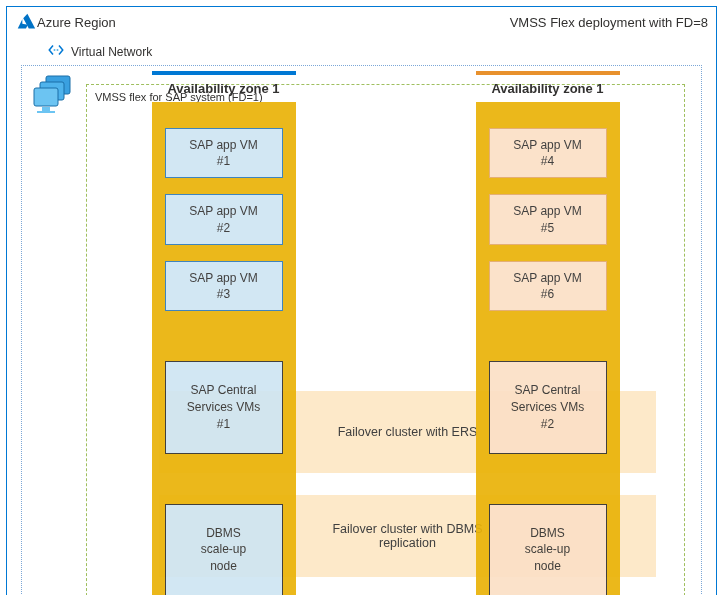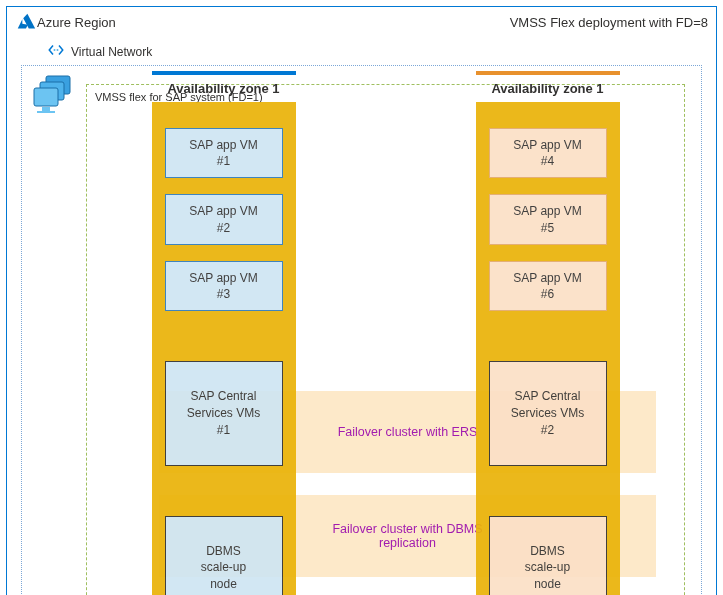--- a/index.html
+++ b/index.html
@@ -17,25 +17,25 @@
   .vm-icon { position: absolute; top: 8px; left: 10px; width: 46px; height: 40px; }
   .zones-row { display: flex; gap: 180px; justify-content: center; position: relative; margin-top: -26px; }
   .zone-col { width: 144px; display: flex; flex-direction: column; align-items: flex-end; }
   .zone-header { width: 100%; text-align: center; font-weight: 600; font-size: 13px; padding: 6px 0; border-top: 4px solid; }
   .z1 .zone-header { border-top-color: #0078d4; }
   .z2 .zone-header { border-top-color: #e8912d; }
   .zone-body { background: #eab308; opacity: 0.92; width: 100%; padding: 26px 10px 12px 10px; display: flex; flex-direction: column; gap: 16px; align-items: center; min-height: 430px; }
   .vm-box { width: 118px; padding: 8px 6px; text-align: center; line-height: 1.35; font-size: 12px; border: 1px solid; }
   .blue-box { background: #cfe5f2; border-color: #2f7ab8; }
   .orange-box { background: #fbe0c6; border-color: #e2a96a; }
-  .big-box { width: 118px; padding: 26px 6px; text-align: center; line-height: 1.4; border: 1px solid; font-size: 12px; }
+  .big-box { width: 118px; padding: 20px 6px; text-align: center; line-height: 1.4; border: 1px solid; font-size: 12px; }
   .cluster-band { position: absolute; left: 72px; right: 28px; background: #fde9c9; border: 1px solid #fde9c9; z-index: 0; display:flex; align-items:center; justify-content:center; }
   .band1 { top: 306px; height: 82px; }
   .band2 { top: 410px; height: 82px; }
-  .band-label { font-size: 12.5px; text-align: center; color: #a21caf; }
+  .band-label { font-size: 12.5px; text-align: center; color: #404040; }
   .zone-col, .zone-body { position: relative; z-index: 1; }
   .zone-body .section-gap { height: 18px; }
 </style>
 </head>
 <body>
 
 <div class="region">
   <div class="topbar">
     <div class="topleft">
       <svg class="azure-logo" viewBox="0 0 24 24">

